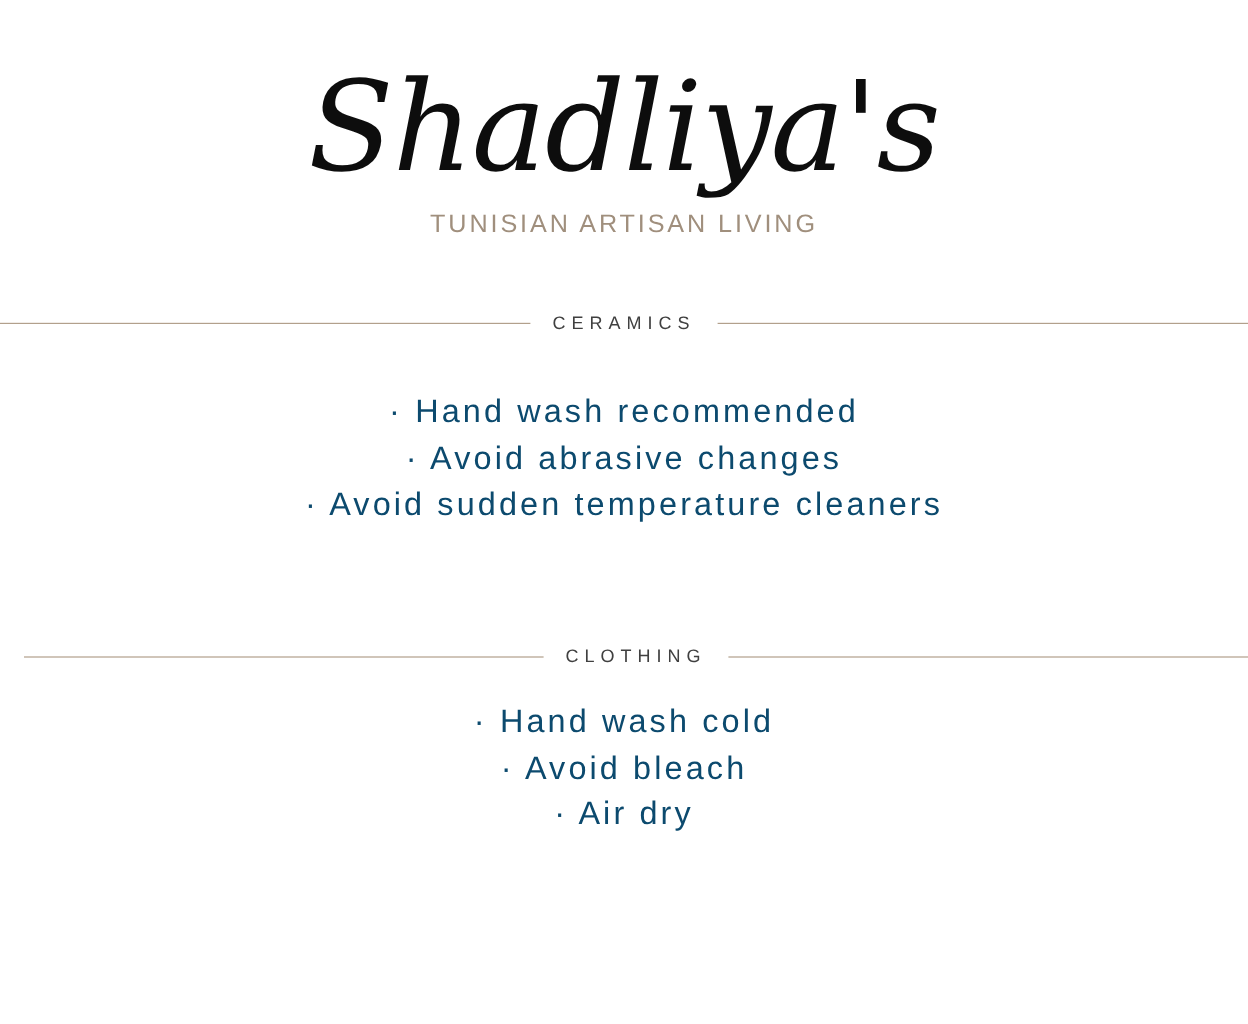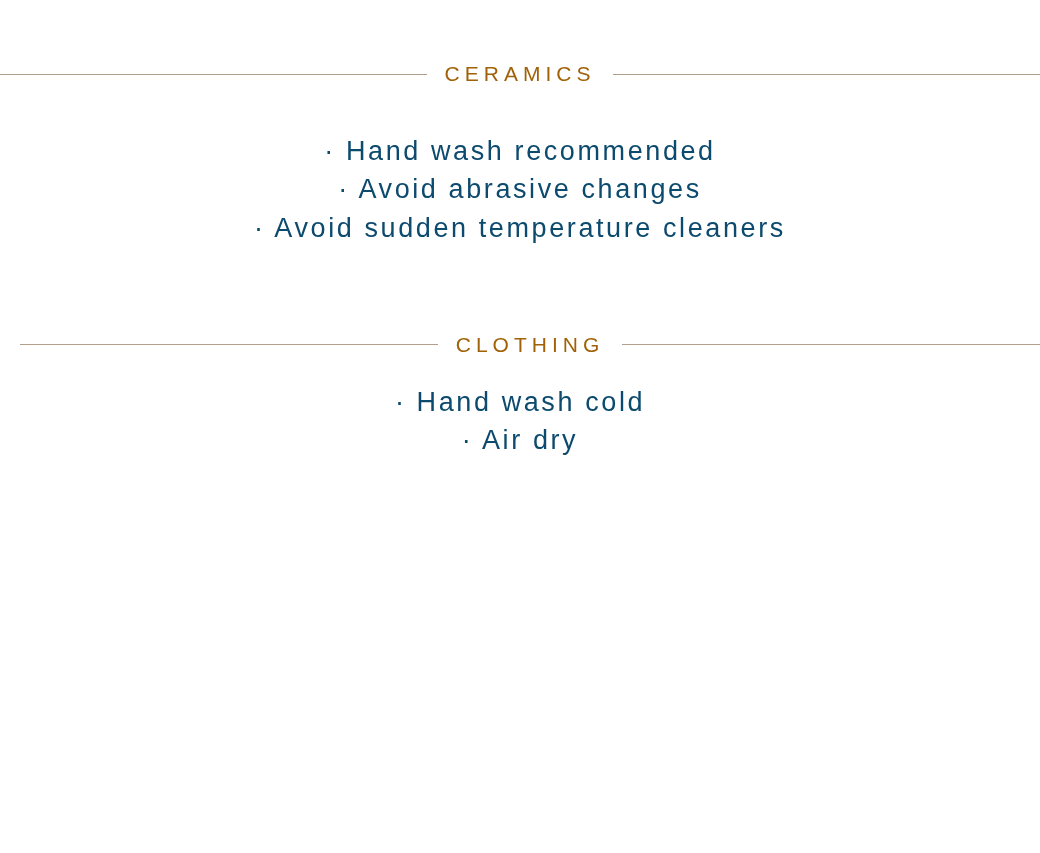--- a/index.html
+++ b/index.html
@@ -53,28 +53,28 @@
     box-sizing: border-box;
   }
   .section-rule .line {
     flex: 1 1 auto;
     height: 1px;
     background: #b2a08c;
   }
   .section-rule .label {
     flex: 0 0 auto;
     padding: 0 18px;
-    font-size: 21px;
+    font-size: 15px;
     letter-spacing: 5px;
-    color: #a16207;
+    color: #404040;
     white-space: nowrap;
   }
 
   .rule-ceramics { margin-top: 62px; }
-  .rule-clothing { margin-top: 0; padding-left: 20px; }
+  .rule-clothing { margin-top: 14px; padding-left: 20px; }
 
   
   .care-list {
     list-style: none;
     margin: 0;
     padding: 0;
     text-align: center;
     color: #1a1a1a;
   }
   .care-list li {
@@ -89,20 +89,24 @@
   .list-ceramics { margin-top: 46px; }
   .list-clothing { margin-top: 26px; }
 
   .spacer-mid { height: 86px; }
 </style>
 </head>
 <body>
 
 <div class="page">
 
+  <div class="brand">
+    <div class="brand-name">Shadliya's</div>
+    <div class="brand-tagline">TUNISIAN ARTISAN LIVING</div>
+  </div>
 
   <div class="section-rule rule-ceramics">
     <span class="line"></span>
     <span class="label">CERAMICS</span>
     <span class="line"></span>
   </div>
 
   <ul class="care-list list-ceramics">
     <li>· Hand wash recommended</li>
     <li>· Avoid abrasive changes</li>
@@ -112,16 +116,17 @@
   <div class="spacer-mid"></div>
 
   <div class="section-rule rule-clothing">
     <span class="line"></span>
     <span class="label">CLOTHING</span>
     <span class="line"></span>
   </div>
 
   <ul class="care-list list-clothing">
     <li>· Hand wash cold</li>
+    <li>· Avoid bleach</li>
     <li>· Air dry</li>
   </ul>
 
 </div>
 
 </body></html>

